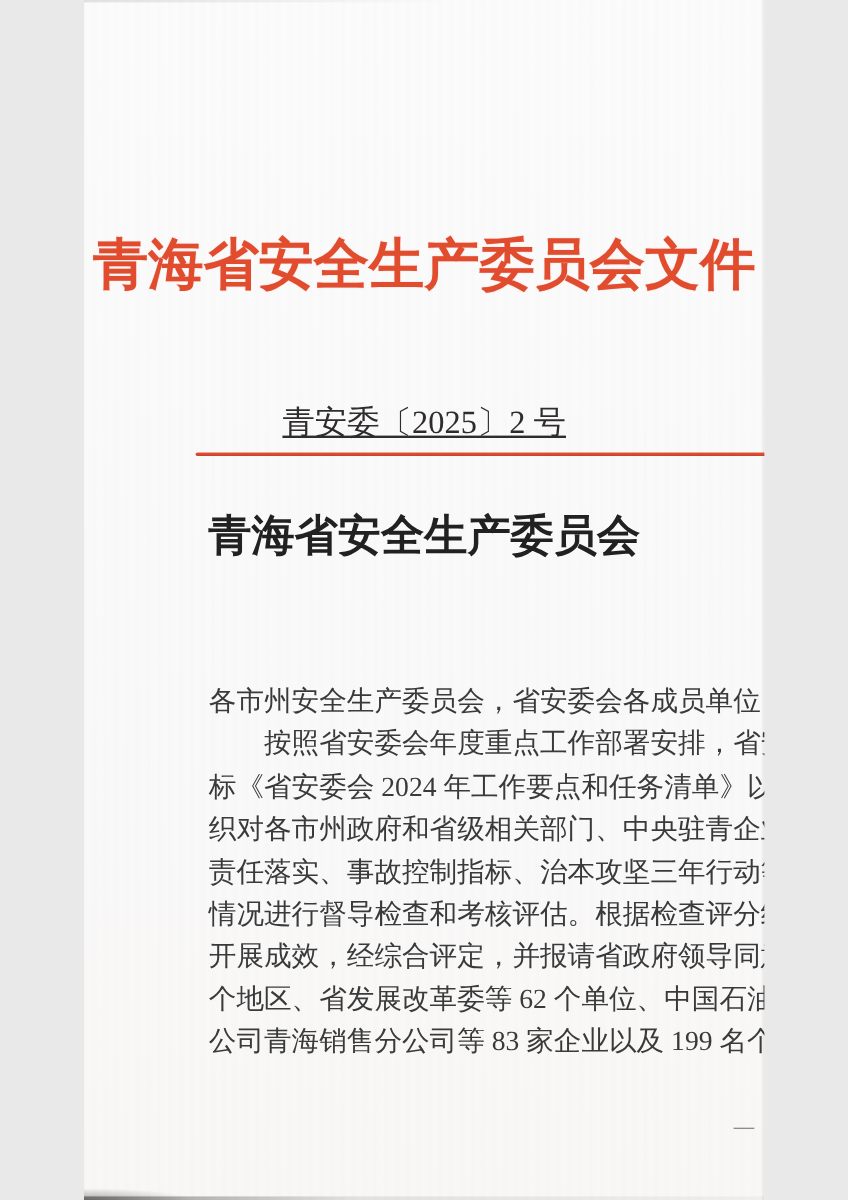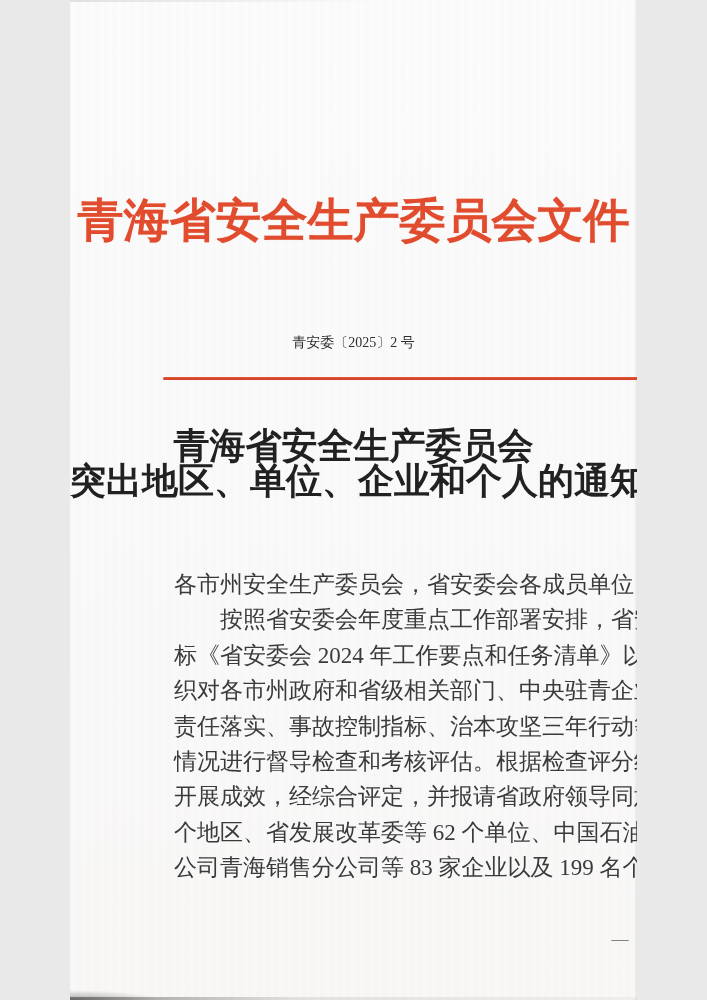--- a/index.html
+++ b/index.html
@@ -51,23 +51,24 @@
     text-shadow: 0 0 1px rgba(224, 76, 45, 0.35);
     white-space: nowrap;
   }
 
   .doc-number {
     position: absolute;
     top: 334px;
     left: 0;
     width: 100%;
     text-align: center;
-    font-size: 14px;
+    font-size: 27px;
     color: #2f2d2c;
     white-space: nowrap;
+    text-decoration: underline;
   }
 
   .red-rule {
     position: absolute;
     top: 377px;
     left: 93px;
     width: 520px;
     height: 3px;
     background: linear-gradient(180deg, #e0573a, #cf3f26);
     border-radius: 2px;
@@ -132,21 +133,20 @@
   <div class="edge-corner"></div>
 
   <div class="letterhead">青海省安全生产委员会文件</div>
 
   <div class="doc-number">青安委〔2025〕2 号</div>
 
   <div class="red-rule"></div>
 
   <div class="doc-title">
     <div class="title-line">青海省安全生产委员会</div>
-    <div class="title-line">突出地区、单位、企业和个人的通知</div>
   </div>
 
   <div class="content">
     <div class="line fill">各市州安全生产委员会，省安委会各成员单位，中央（外省）</div>
     <div class="line fill indent">按照省安委会年度重点工作部署安排，省安委会办公室对</div>
     <div class="line fill">标《省安委会 2024 年工作要点和任务清单》以及相关部署，组</div>
     <div class="line fill">织对各市州政府和省级相关部门、中央驻青企业年度安全生产</div>
     <div class="line fill">责任落实、事故控制指标、治本攻坚三年行动等重点工作完成</div>
     <div class="line fill">情况进行督导检查和考核评估。根据检查评分结果和日常工作</div>
     <div class="line fill">开展成效，经综合评定，并报请省政府领导同意，西宁市等 3</div>

